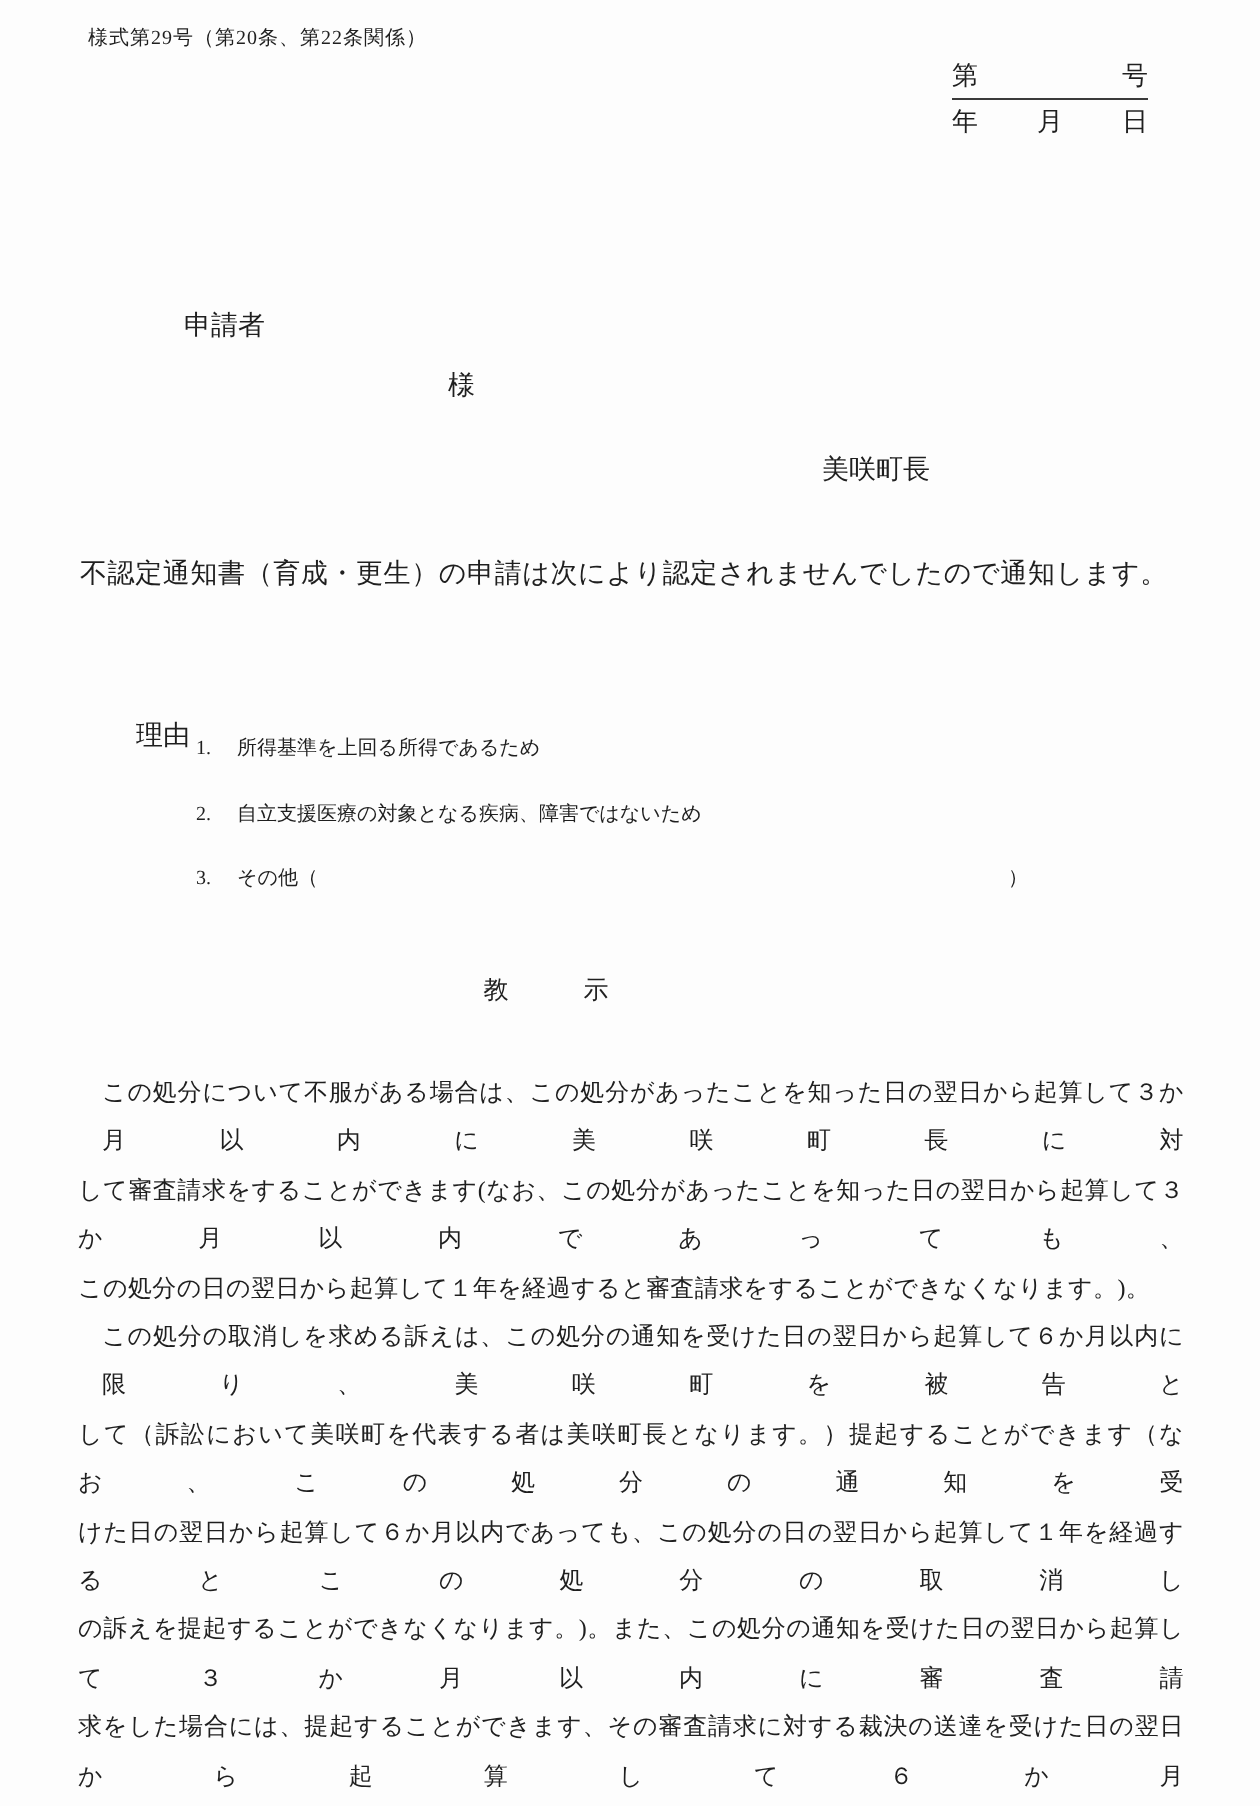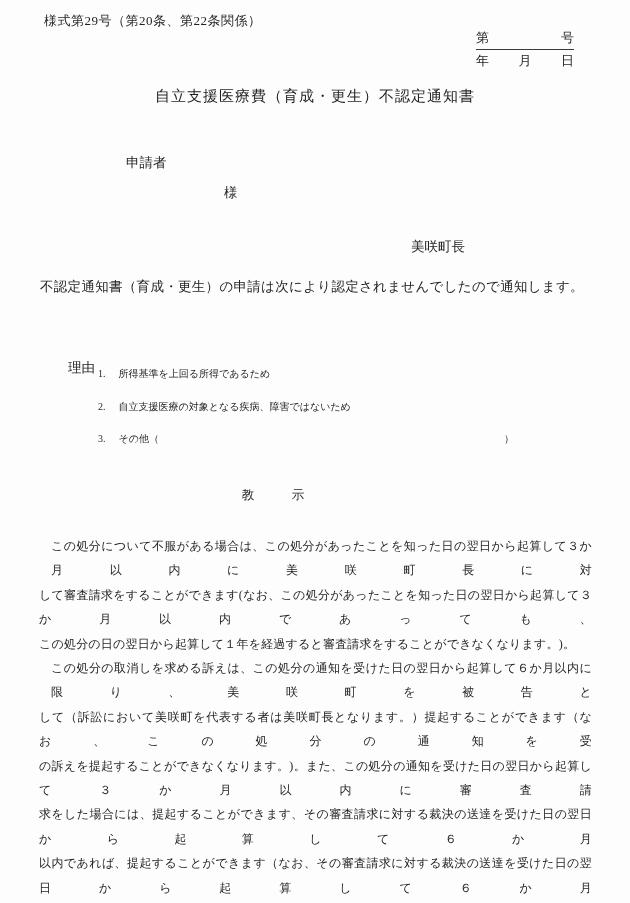--- a/index.html
+++ b/index.html
@@ -8,41 +8,41 @@
     background:#fdfdfd;
     font-family:"Liberation Serif","DejaVu Serif",serif;
     color:#1f1f1f;
     position:relative;
     overflow:hidden;
   }
   .page { position:absolute; inset:0; }
 
   .form-number {
     position:absolute; left:44px; top:12px;
-    font-size:13px; letter-spacing:0.5px;
+    font-size:10px; letter-spacing:0.5px;
   }
 
   .doc-number-block { position:absolute; left:476px; top:29px; width:98px; }
   .doc-number-row {
     display:flex; justify-content:space-between;
     font-size:13px; border-bottom:1px solid #3a3a3a; padding-bottom:2px;
   }
   .date-row {
     display:flex; justify-content:space-between;
     font-size:13px; margin-top:2px;
   }
 
   .doc-title {
     position:absolute; left:0; top:87px; width:630px;
     text-align:center; font-size:15px; letter-spacing:1px;
   }
 
-  .applicant-label { position:absolute; left:92px;  top:154px; font-size:13.5px;margin-left:34px; }
+  .applicant-label { position:absolute; left:92px;  top:154px; font-size:13.5px; }
   .honorific       { position:absolute; left:224px; top:184px; font-size:13.5px; }
-  .issuer          { position:absolute; left:411px; top:226px; font-size:13.5px;margin-top:12px; }
+  .issuer          { position:absolute; left:411px; top:226px; font-size:13.5px; }
 
   .main-para {
     position:absolute; left:40px; top:271px; width:552px;
     font-size:13.5px; line-height:31.5px; letter-spacing:0.3px;
   }
   .main-para .indent { padding-left:13px; }
 
   .reason-heading { position:absolute; left:68px; top:359px; font-size:13.5px; }
 
   .reason-item { position:absolute; left:98px; font-size:10px; white-space:nowrap; }
@@ -77,21 +77,20 @@
       <span>第</span>
       <span>号</span>
     </div>
     <div class="date-row">
       <span>年</span>
       <span>月</span>
       <span>日</span>
     </div>
   </div>
 
-  <div class="doc-title">自立支援医療費（育成・更生）不認定通知書</div>
 
   <div class="applicant-label">申請者</div>
   <div class="honorific">様</div>
   <div class="issuer">美咲町長</div>
 
   <div class="main-para">
     <div>不認定通知書（育成・更生）の申請は次により認定されませんでしたので通知します。</div>
   </div>
 
   <div class="reason-heading">理由</div>
@@ -110,20 +109,21 @@
 
   <div class="legal-block">
     <div>
       <div class="jline findent">この処分について不服がある場合は、この処分があったことを知った日の翌日から起算して３か月以内に美咲町長に対</div>
       <div class="jline">して審査請求をすることができます(なお、この処分があったことを知った日の翌日から起算して３か月以内であっても、</div>
       <div class="jline-end">この処分の日の翌日から起算して１年を経過すると審査請求をすることができなくなります。)。</div>
     </div>
     <div>
       <div class="jline findent">この処分の取消しを求める訴えは、この処分の通知を受けた日の翌日から起算して６か月以内に限り、美咲町を被告と</div>
       <div class="jline">して（訴訟において美咲町を代表する者は美咲町長となります。）提起することができます（なお、この処分の通知を受</div>
+      <div class="jline">けた日の翌日から起算して６か月以内であっても、この処分の日の翌日から起算して１年を経過するとこの処分の取消し</div>
       <div class="jline">の訴えを提起することができなくなります。)。また、この処分の通知を受けた日の翌日から起算して３か月以内に審査請</div>
       <div class="jline">求をした場合には、提起することができます、その審査請求に対する裁決の送達を受けた日の翌日から起算して６か月</div>
       <div class="jline">以内であれば、提起することができます（なお、その審査請求に対する裁決の送達を受けた日の翌日から起算して６か月</div>
 
     </div>
   </div>
 
 </div>
 
 </body></html>

